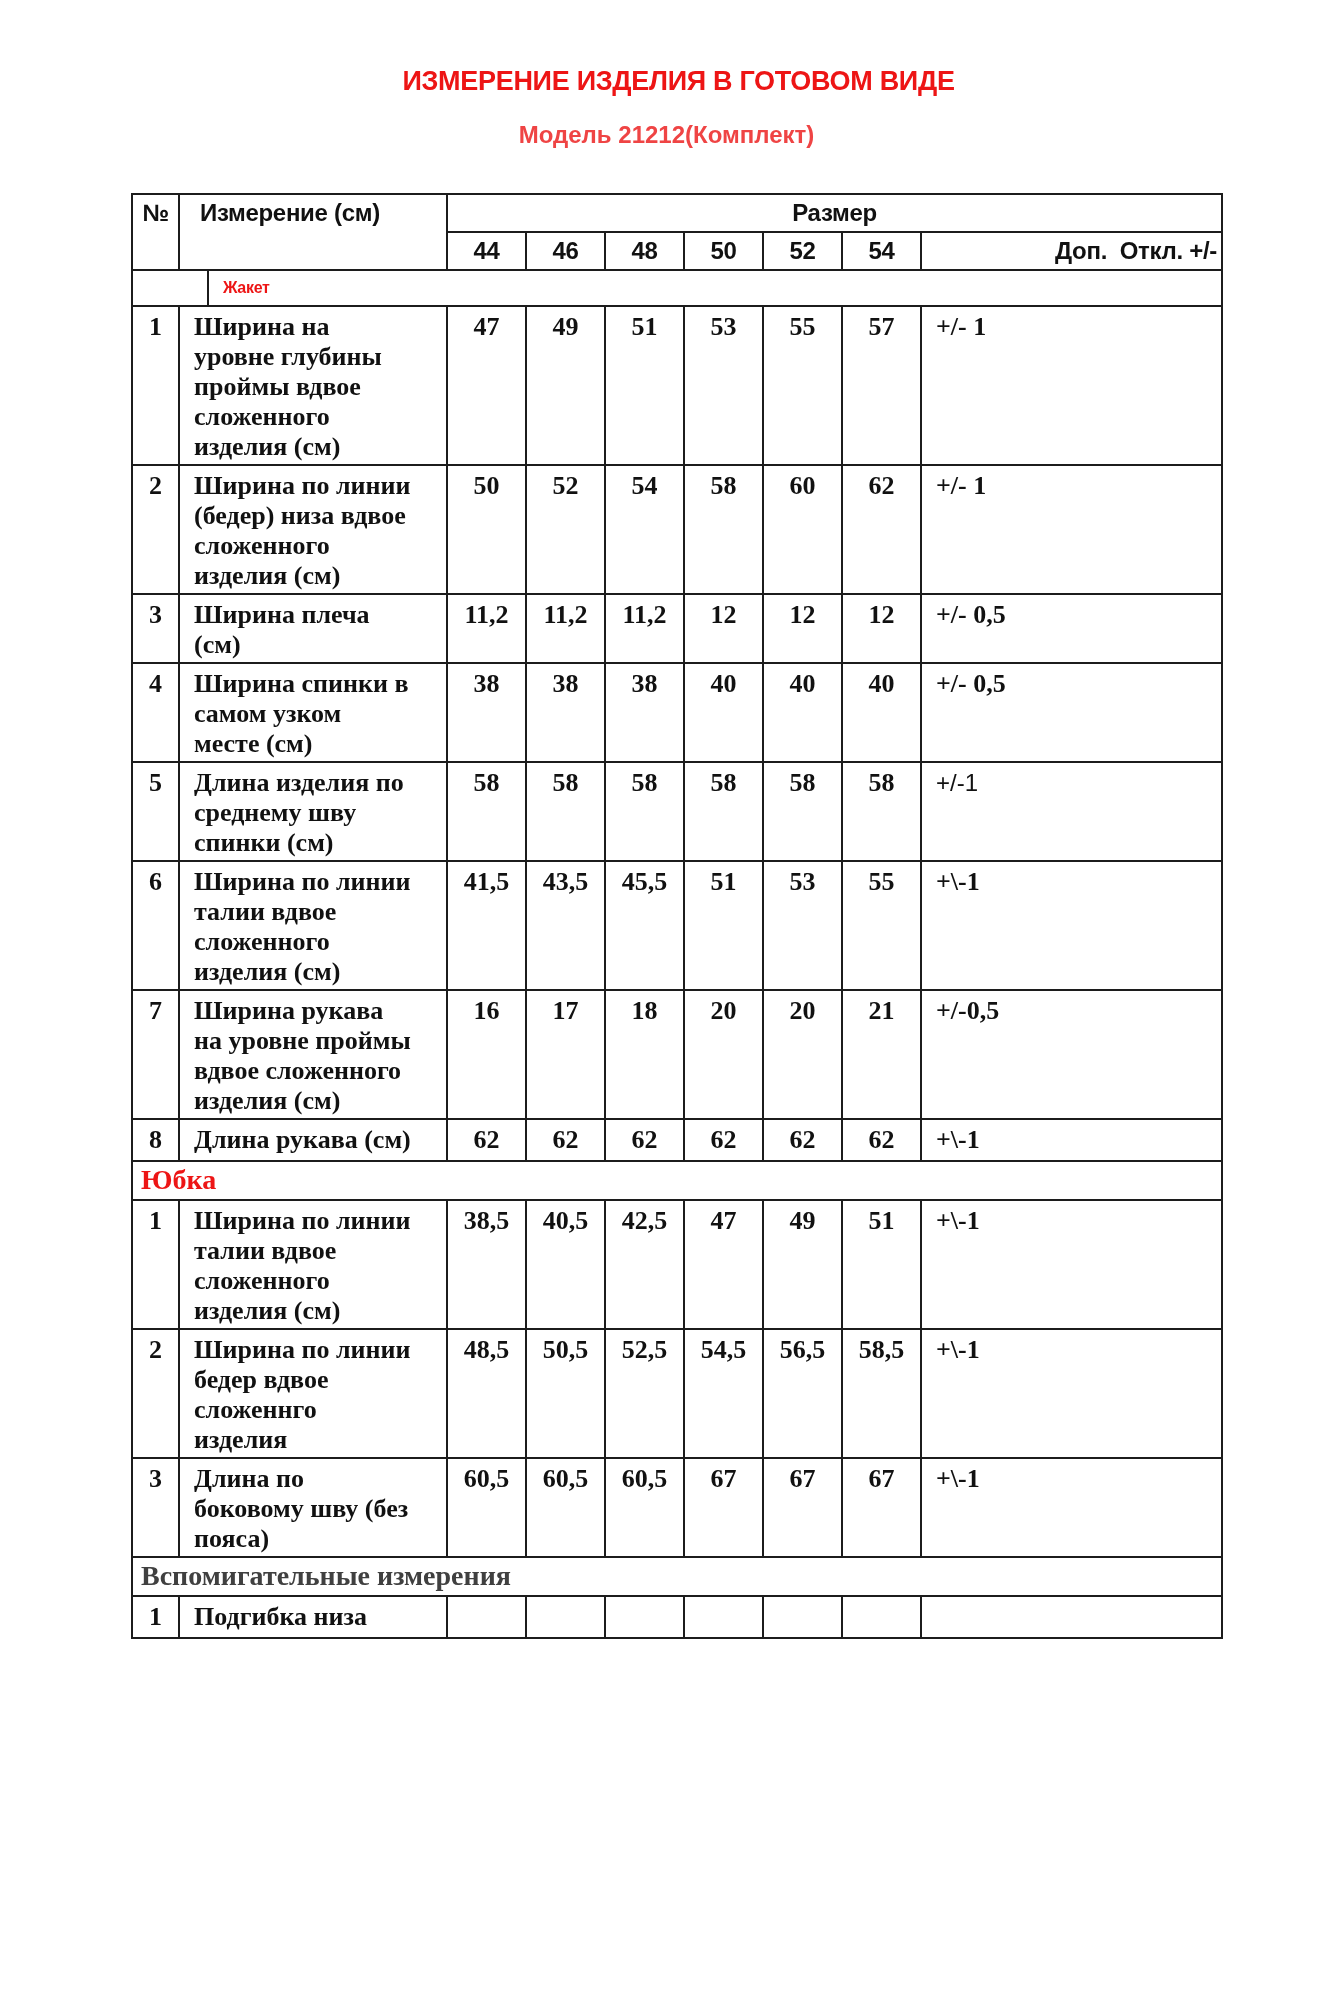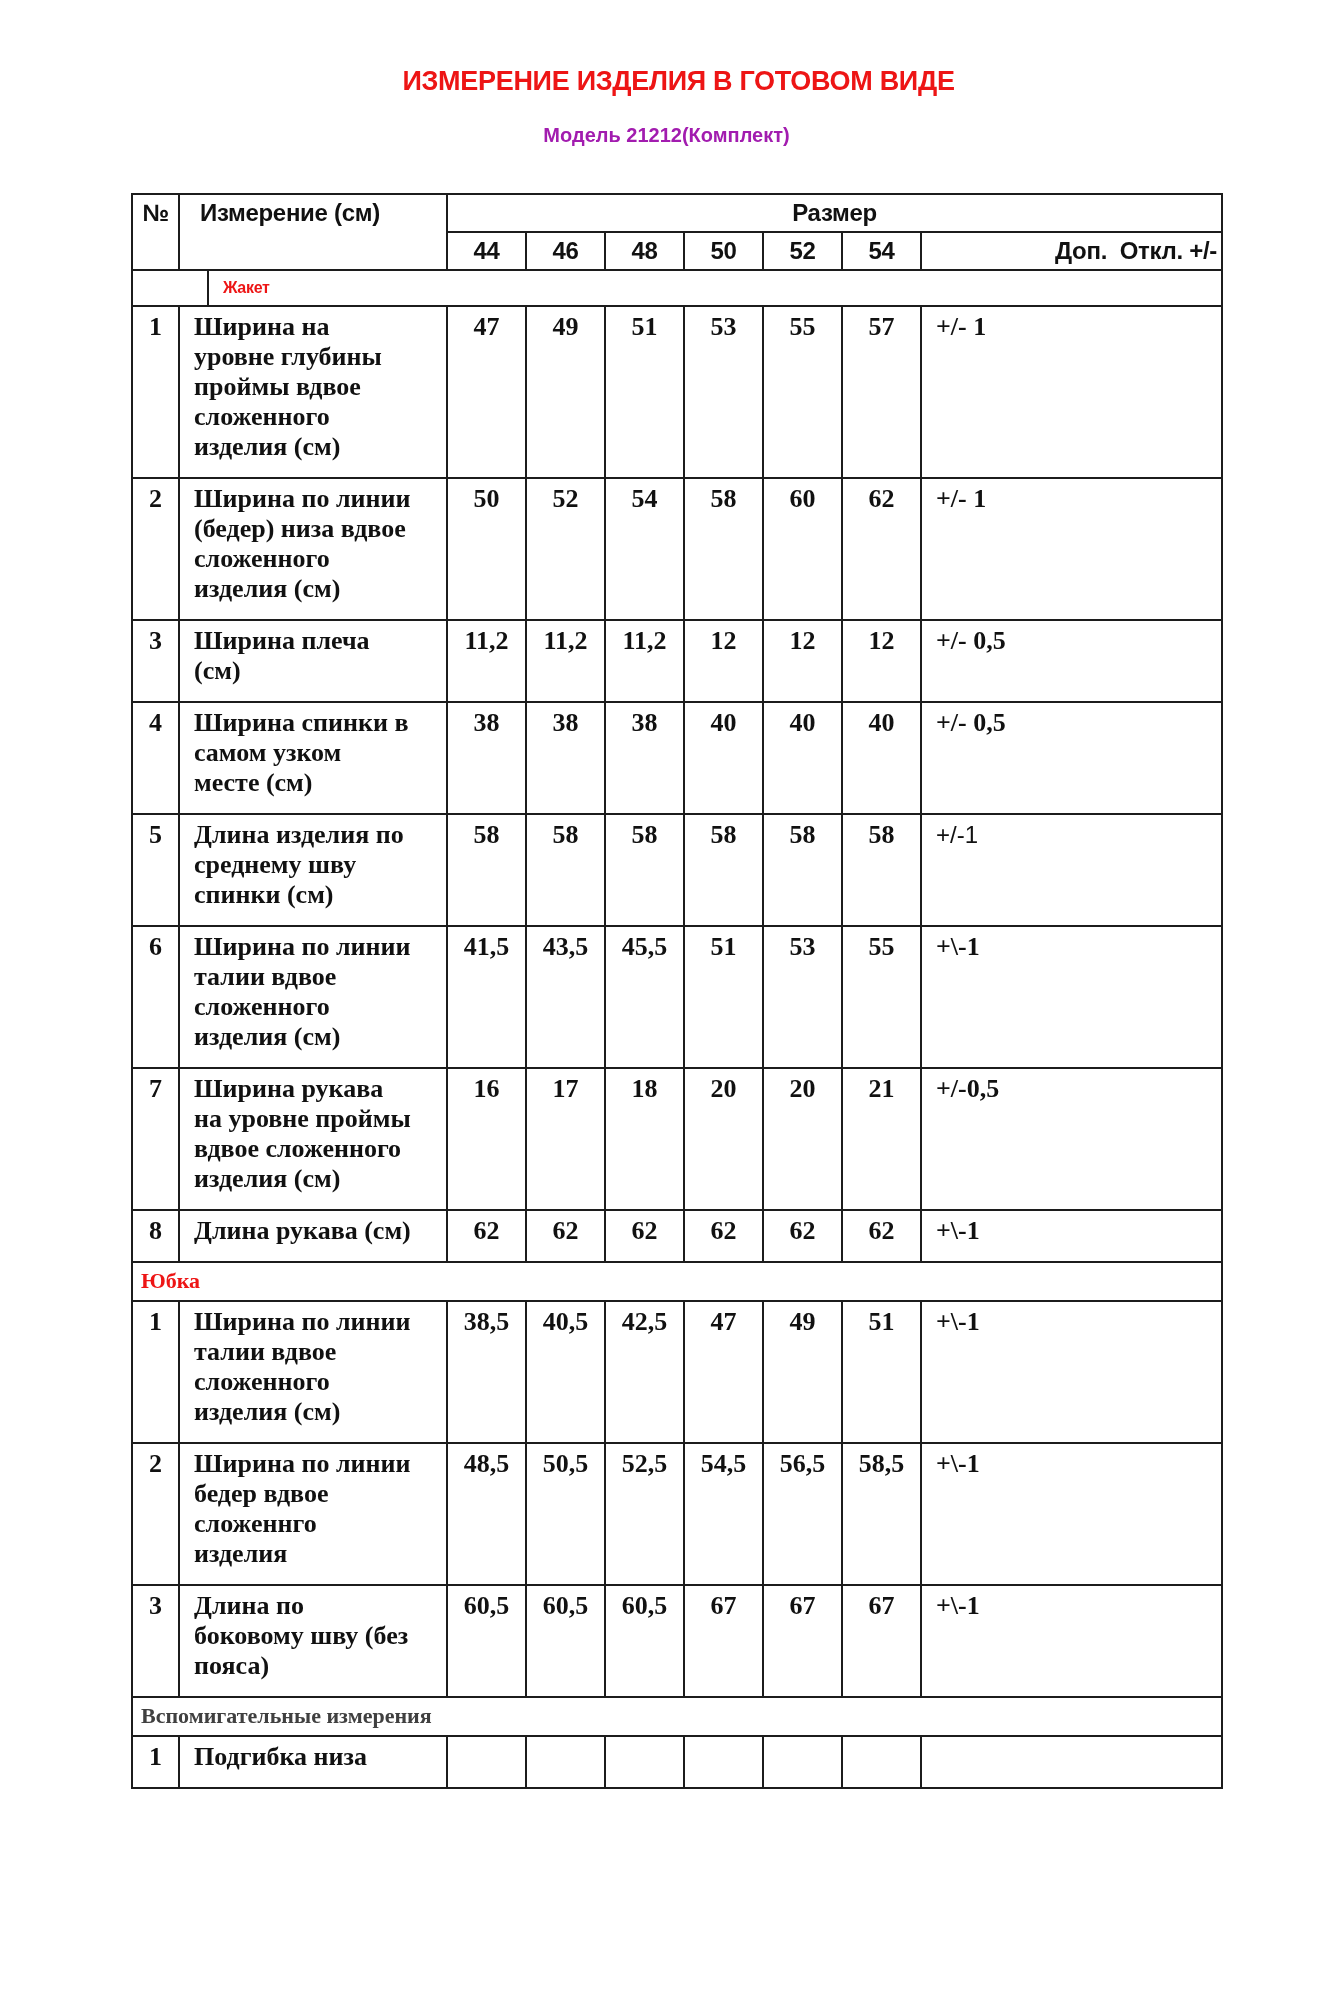--- a/index.html
+++ b/index.html
@@ -9,21 +9,21 @@
     -webkit-font-smoothing:antialiased;
   }
   .page{position:absolute;inset:0;background:#ffffff;}
   .doc-title{
     position:absolute;top:66px;left:0;width:100%;
     text-align:center;font-size:27px;font-weight:bold;line-height:30px;
     letter-spacing:-0.3px;
   }
   .doc-subtitle{
     position:absolute;top:120px;left:0;width:100%;
-    text-align:center;font-size:20px;font-weight:bold;line-height:30px;color:#a21caf;
+    text-align:center;font-size:24px;font-weight:bold;line-height:30px;color:#ef4444;
   }
   table.meas{
     position:absolute;left:131px;top:193px;width:1092px;
     border-collapse:collapse;table-layout:fixed;background:#fff;
   }
   table.meas col.c-num{width:47px;}
   table.meas col.c-name{width:268px;}
   table.meas col.c-size{width:79px;}
   table.meas col.c-dev{width:301px;}
   table.meas th, table.meas td{
@@ -35,35 +35,35 @@
     letter-spacing:-0.3px;
   }
   th.h-name{text-align:left;padding-left:20px;}
   th.h-dev{white-space:pre;text-align:right;}
   td.num{
     font-family:"Liberation Serif",serif;font-weight:bold;font-size:26px;
     line-height:30px;text-align:center;padding:5px 2px;
   }
   td.name{
     font-family:"Liberation Serif",serif;font-weight:bold;font-size:26px;
-    line-height:30px;text-align:left;padding:5px 6px 15px 14px;white-space:pre-line;
+    line-height:30px;text-align:left;padding:5px 6px 2px 14px;white-space:pre-line;
   }
   td.val{
     font-family:"Liberation Serif",serif;font-weight:bold;font-size:26px;
     line-height:30px;text-align:center;padding:5px 2px;
   }
   td.dev{
     font-family:"Liberation Serif",serif;font-weight:bold;font-size:26px;
     line-height:30px;text-align:left;padding:5px 4px 5px 14px;
   }
   td.dev.dev-sans{
     font-family:"Liberation Sans",sans-serif;font-weight:400;font-size:24px;
   }
   td.section-full{
-    font-family:"Liberation Serif",serif;font-weight:bold;font-size:22px;
+    font-family:"Liberation Serif",serif;font-weight:bold;font-size:28px;
     line-height:30px;padding:3px 4px 4px 8px;
   }
   td.section-indent{padding:0;}
   .sec-flex{display:flex;align-items:stretch;min-height:34px;}
   .sec-spacer{width:74px;border-right:2px solid #1c1c1c;flex:none;}
   .sec-label-sans{
     font-family:"Liberation Sans",sans-serif;font-weight:bold;font-size:16px;
     line-height:28px;padding:3px 4px 3px 14px;letter-spacing:-0.3px;
   }
 </style>

